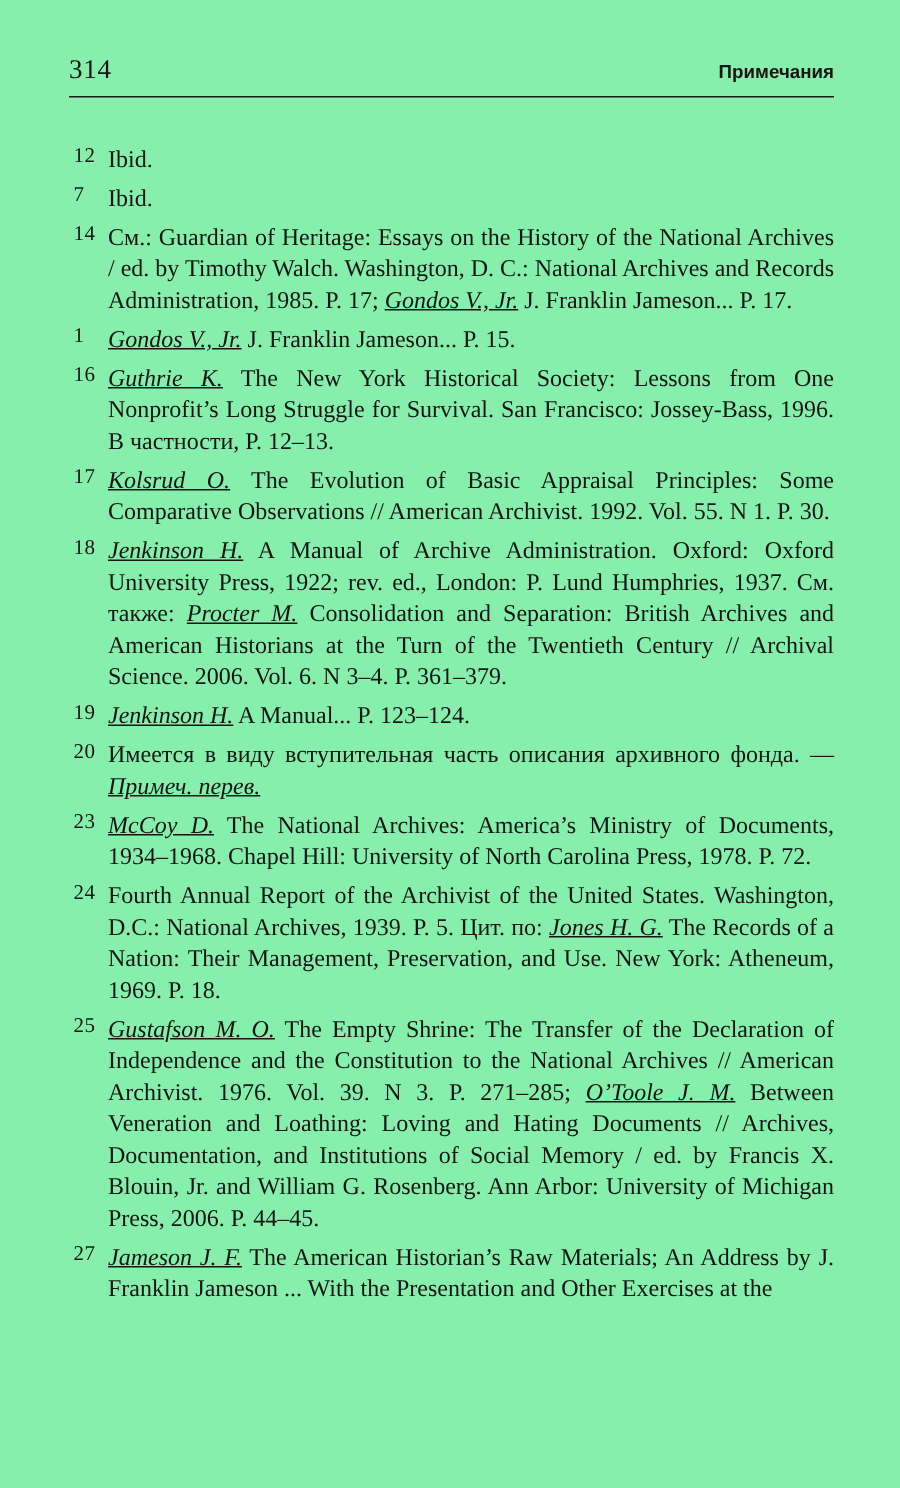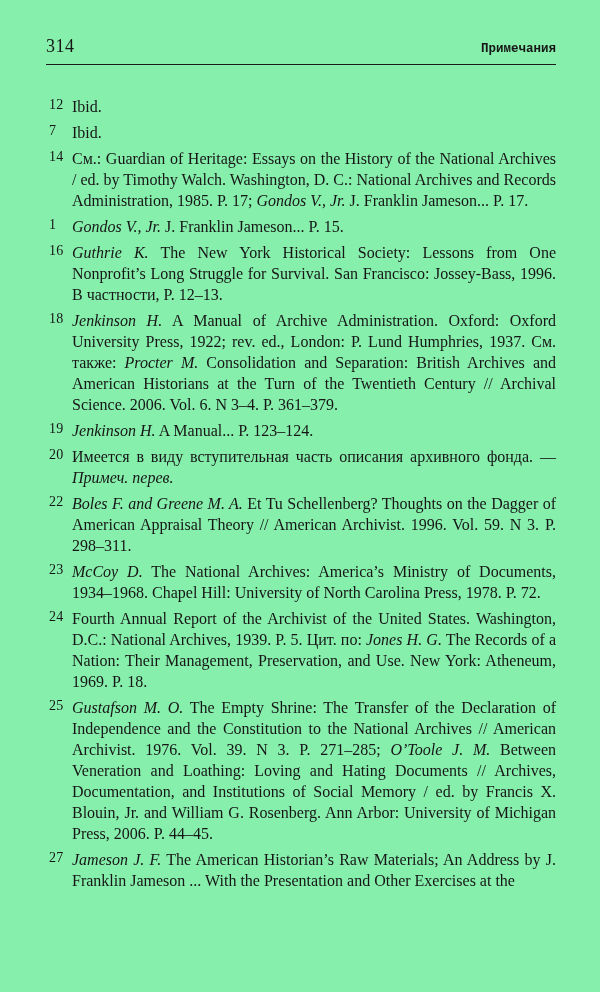--- a/index.html
+++ b/index.html
@@ -22,21 +22,21 @@
   .page-header {
     display: flex;
     justify-content: space-between;
     align-items: baseline;
   }
   .page-number {
     font-size: 18px;
     letter-spacing: 0.5px;
   }
   .running-title {
-    font-family: Liberation Mono, monospace;
+    font-family: Liberation Sans, sans-serif;
     font-size: 12.5px;
     font-weight: bold;
   }
   .header-rule {
     border: 0;
     border-top: 1px solid #1c1c1c;
     margin: 7px 0 0 0;
   }
   .notes {
     margin-top: 31px;
@@ -54,20 +54,21 @@
     letter-spacing: 0.3px;
   }
   .note-text {
     margin: 0;
     font-size: 16px;
     line-height: 21px;
     text-align: justify;
   }
   .it {
     font-style: italic;
+    text-decoration: underline;
   }
 </style>
 </head>
 <body>
 
 <div class="page">
   <div class="page-header">
     <span class="page-number">314</span>
     <span class="running-title">Примечания</span>
   </div>
@@ -87,34 +88,34 @@
       </div>
       <div class="note">
         <span class="note-num">1</span>
         <p class="note-text"><span class="it">Gondos V., Jr.</span><span> J. Franklin Jameson... P. 15.</span></p>
       </div>
       <div class="note">
         <span class="note-num">16</span>
         <p class="note-text"><span class="it">Guthrie K.</span><span> The New York Historical Society: Lessons from One Nonprofit’s Long Struggle for Survival. San Francisco: Jossey-Bass, 1996. В частности, P. 12–13.</span></p>
       </div>
       <div class="note">
+        <span class="note-num">17</span>
+        <p class="note-text"><span class="it">Kolsrud O.</span><span> The Evolution of Basic Appraisal Principles: Some Comparative Observations // American Archivist. 1992. Vol. 55. N 1. P. 30.</span></p>
+      </div>
+      <div class="note">
         <span class="note-num">18</span>
         <p class="note-text"><span class="it">Jenkinson H.</span><span> A Manual of Archive Administration. Oxford: Oxford University Press, 1922; rev. ed., London: P. Lund Humphries, 1937. См. также: </span><span class="it">Procter M.</span><span> Consolidation and Separation: British Archives and American Historians at the Turn of the Twentieth Century // Archival Science. 2006. Vol. 6. N 3–4. P. 361–379.</span></p>
       </div>
       <div class="note">
         <span class="note-num">19</span>
         <p class="note-text"><span class="it">Jenkinson H.</span><span> A Manual... P. 123–124.</span></p>
       </div>
       <div class="note">
         <span class="note-num">20</span>
         <p class="note-text"><span>Имеется в виду вступительная часть описания архивного фонда. — </span><span class="it">Примеч. перев.</span></p>
-      </div>
-      <div class="note">
-        <span class="note-num">22</span>
-        <p class="note-text"><span class="it">Boles F. and Greene M. A.</span><span> Et Tu Schellenberg? Thoughts on the Dagger of American Appraisal Theory // American Archivist. 1996. Vol. 59. N 3. P. 298–311.</span></p>
       </div>
       <div class="note">
         <span class="note-num">23</span>
         <p class="note-text"><span class="it">McCoy D.</span><span> The National Archives: America’s Ministry of Documents, 1934–1968. Chapel Hill: University of North Carolina Press, 1978. P. 72.</span></p>
       </div>
       <div class="note">
         <span class="note-num">24</span>
         <p class="note-text"><span>Fourth Annual Report of the Archivist of the United States. Washington, D.C.: National Archives, 1939. P. 5. Цит. по: </span><span class="it">Jones H. G.</span><span> The Records of a Nation: Their Management, Preservation, and Use. New York: Atheneum, 1969. P. 18.</span></p>
       </div>
       <div class="note">

